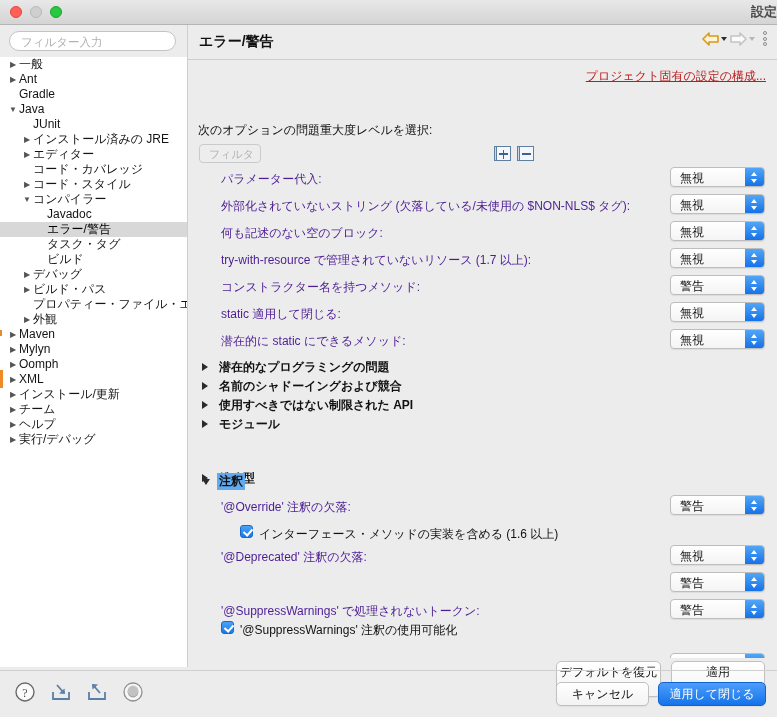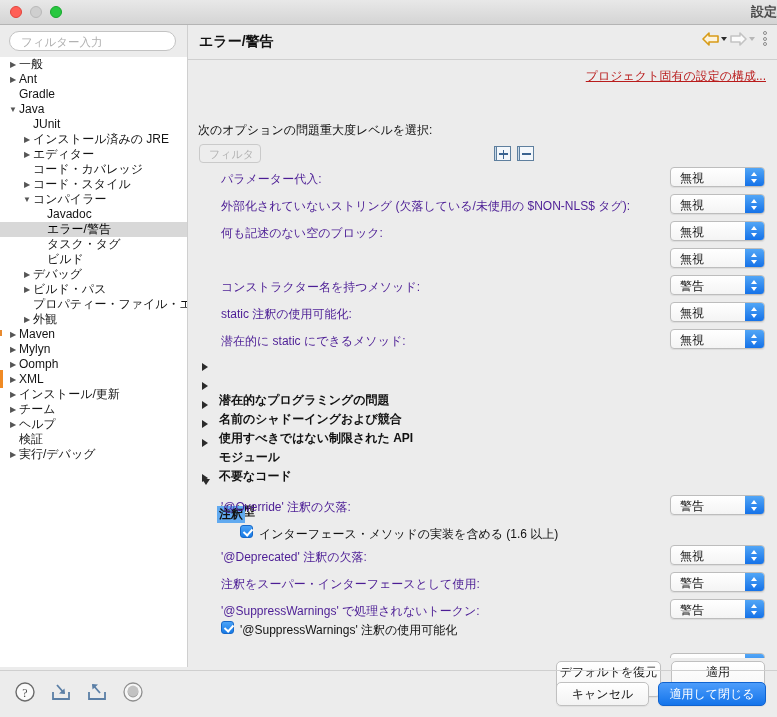--- a/index.html
+++ b/index.html
@@ -140,21 +140,21 @@
     position:absolute;left:14px;top:5px;width:0;height:0;
   }
   .grprow .gtri.closed{
     border-top:4.5px solid transparent;border-bottom:4.5px solid transparent;border-left:6px solid #2b2b2b;
   }
   .grprow .gtri.open{
     top:7px;border-left:4.5px solid transparent;border-right:4.5px solid transparent;border-top:6px solid #2b2b2b;
   }
   .grprow .glabel{
     position:absolute;left:29px;top:1px;font-size:12px;font-weight:bold;color:#111;
-    padding:0 2px;white-space:nowrap;margin-top:33px;
+    padding:0 2px;white-space:nowrap;
   }
   .grprow.selected .glabel{background:#61aaf0;color:#111;}
 
   .chkrow{position:absolute;left:0;width:589px;height:22px;}
   .chkrow .cbx{
     position:absolute;top:2px;width:13px;height:13px;border-radius:3px;
     background:linear-gradient(to bottom,#4ba3f7,#167ae6);border:1px solid #1668c9;box-sizing:border-box;
   }
   .chkrow .cbx::after{
     content:"";position:absolute;left:3.5px;top:1px;width:4px;height:7px;
@@ -291,23 +291,20 @@
           <span class="arw" style="left: 8px;">▶</span>
           <span class="lbl" style="left: 19px;">インストール/更新</span>
         </div>
         <div class="trow" style="top: 0px;">
           <span class="arw" style="left: 8px;">▶</span>
           <span class="lbl" style="left: 19px;">チーム</span>
         </div>
         <div class="trow" style="top: 0px;">
           <span class="arw" style="left: 8px;">▶</span>
           <span class="lbl" style="left: 19px;">ヘルプ</span>
-        </div>
-        <div class="trow" style="top: 0px;">
-          <span class="lbl" style="left: 19px;">検証</span>
         </div>
         <div class="trow" style="top: 0px;">
           <span class="arw" style="left: 8px;">▶</span>
           <span class="lbl" style="left: 19px;">実行/デバッグ</span>
         </div>
       </div>
   </div>
   <div id="leftdiv"></div>
   <div id="orangesliver"></div>
   <div id="orangesliver2"></div>
@@ -367,34 +364,35 @@
           </div>
         </div>
         <div class="optrow" style="top: 56px;">
           <span class="olabel">何も記述のない空のブロック:</span>
           <div class="popup">
             <span class="pv">無視</span>
             <span class="arrows"></span>
           </div>
         </div>
         <div class="optrow" style="top: 83px;">
+          <span class="olabel">try-with-resource で管理されていないリソース (1.7 以上):</span>
           <div class="popup">
             <span class="pv">無視</span>
             <span class="arrows"></span>
           </div>
         </div>
         <div class="optrow" style="top: 110px;">
           <span class="olabel">コンストラクター名を持つメソッド:</span>
           <div class="popup">
             <span class="pv">警告</span>
             <span class="arrows"></span>
           </div>
         </div>
         <div class="optrow" style="top: 137px;">
-          <span class="olabel">static 注釈の使用可能化:</span>
+          <span class="olabel">static 適用して閉じる:</span>
           <div class="popup">
             <span class="pv">無視</span>
             <span class="arrows"></span>
           </div>
         </div>
         <div class="optrow" style="top: 164px;">
           <span class="olabel">潜在的に static にできるメソッド:</span>
           <div class="popup">
             <span class="pv">無視</span>
             <span class="arrows"></span>
@@ -409,24 +407,20 @@
           <span class="glabel">使用すべきではない制限された API</span>
         </div>
         <div class="grprow" style="top: 212px;">
           <span class="gtri closed"></span>
           <span class="glabel">名前のシャドーイングおよび競合</span>
         </div>
         <div class="grprow" style="top: 250px;">
           <span class="gtri closed"></span>
           <span class="glabel">モジュール</span>
         </div>
-        <div class="grprow" style="top: 269px;">
-          <span class="gtri closed"></span>
-          <span class="glabel">不要なコード</span>
-        </div>
         <div class="grprow" style="top: 304px;">
           <span class="gtri closed"></span>
           <span class="glabel">総称型</span>
         </div>
         <div class="grprow selected" style="top: 307px; padding-left: 8px;">
           <span class="gtri open"></span>
           <span class="glabel">注釈</span>
         </div>
         <div class="optrow" style="top: 330px;">
           <span class="olabel">'@Override' 注釈の欠落:</span>
@@ -440,21 +434,20 @@
           <span class="clabel" style="left: 71px;">インターフェース・メソッドの実装を含める (1.6 以上)</span>
         </div>
         <div class="optrow" style="top: 380px;">
           <span class="olabel">'@Deprecated' 注釈の欠落:</span>
           <div class="popup">
             <span class="pv">無視</span>
             <span class="arrows"></span>
           </div>
         </div>
         <div class="optrow" style="top: 407px;">
-          <span class="olabel">注釈をスーパー・インターフェースとして使用:</span>
           <div class="popup">
             <span class="pv">警告</span>
             <span class="arrows"></span>
           </div>
         </div>
         <div class="optrow" style="top: 434px;">
           <span class="olabel">'@SuppressWarnings' で処理されないトークン:</span>
           <div class="popup">
             <span class="pv">警告</span>
             <span class="arrows"></span>

